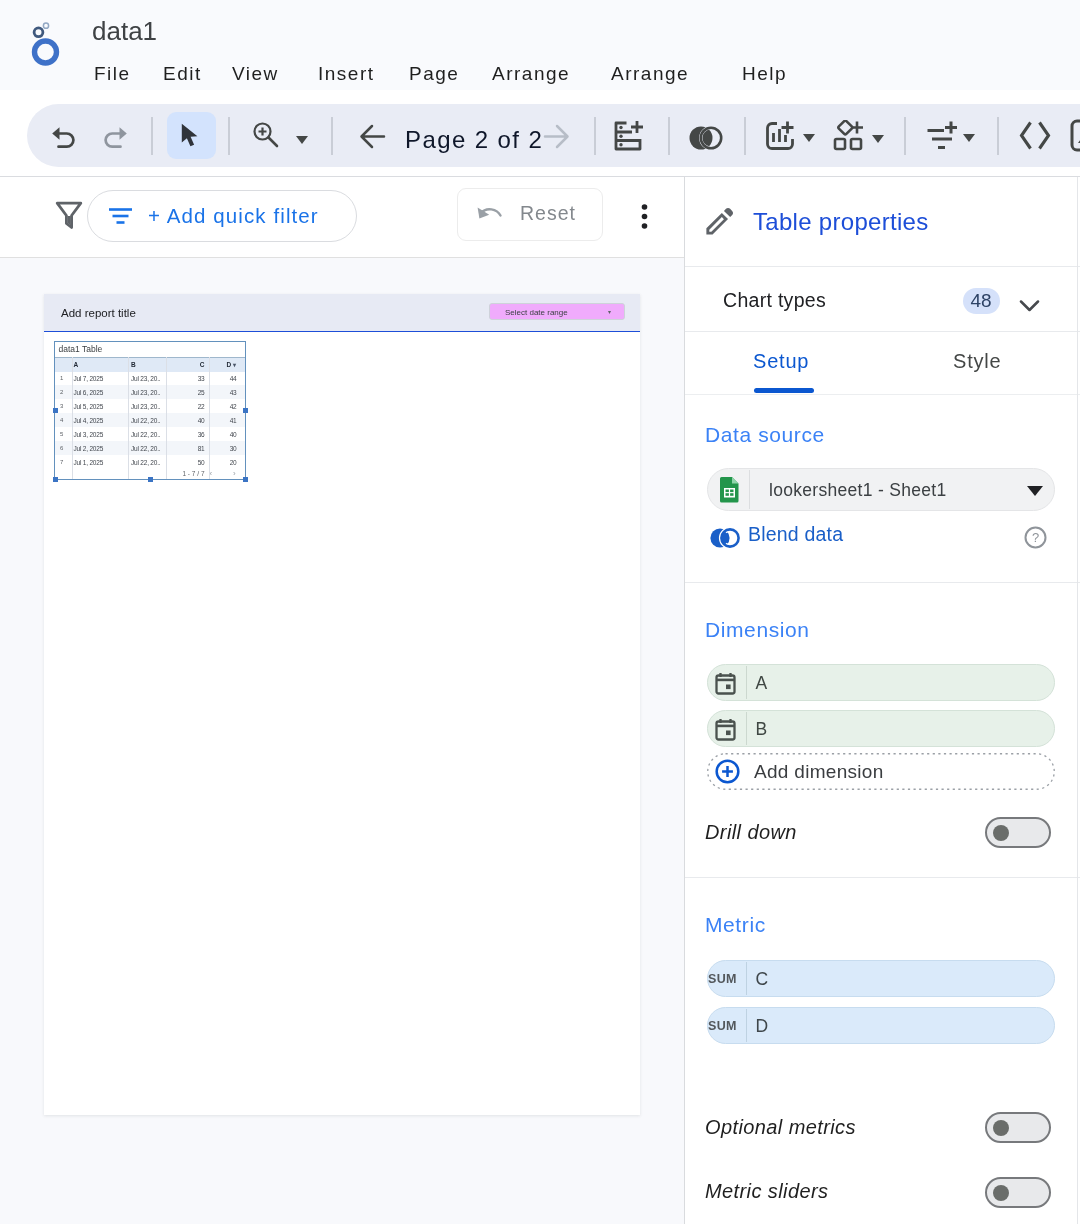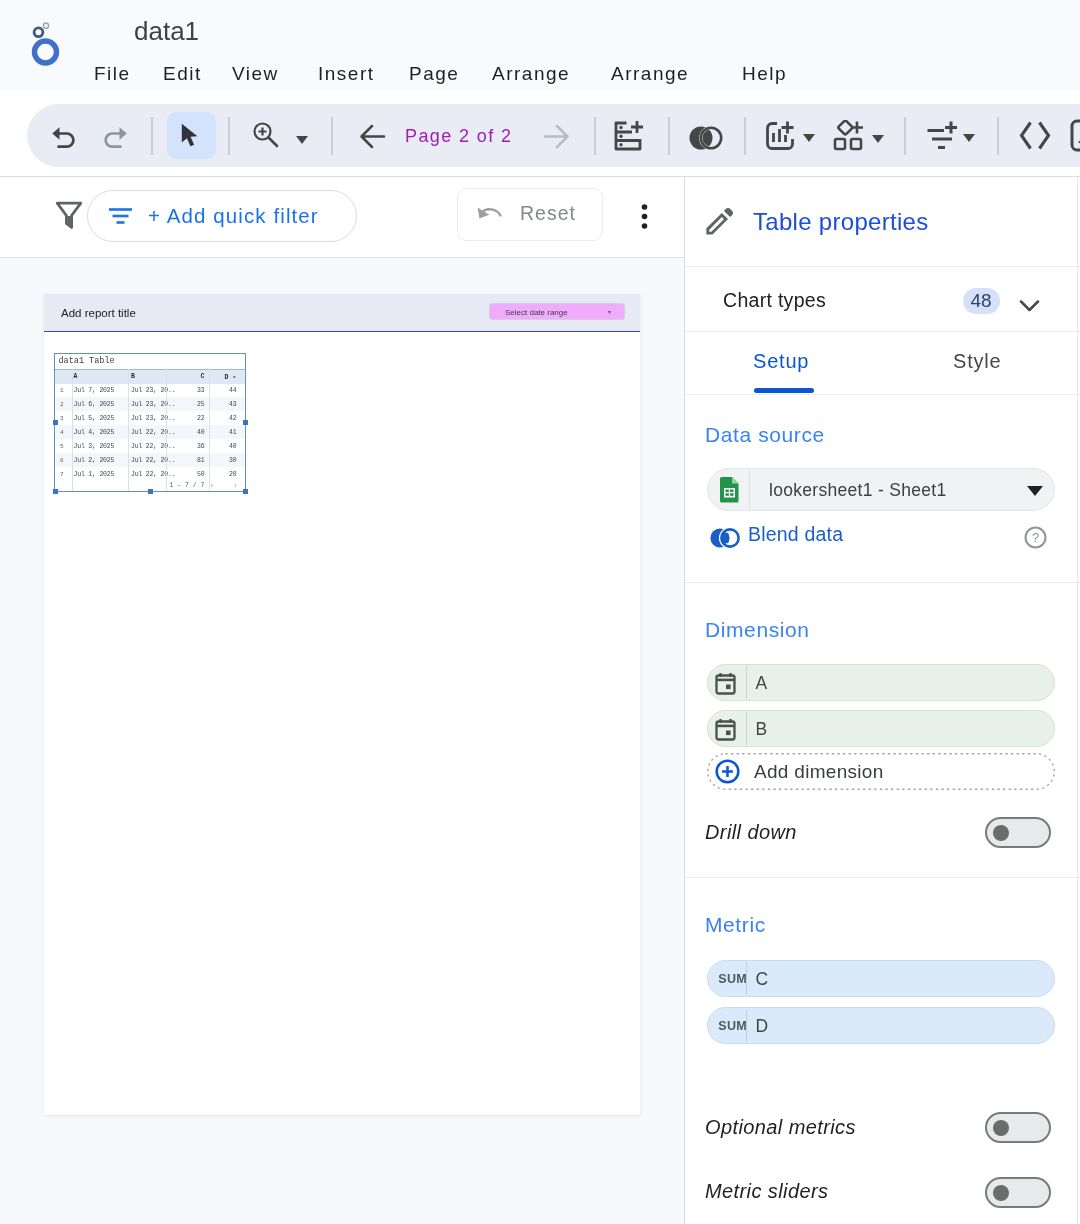--- a/index.html
+++ b/index.html
@@ -3,29 +3,29 @@
 <meta charset="utf-8">
 <style>
   html,body{margin:0;padding:0;}
   body{width:1080px;height:1224px;position:relative;overflow:hidden;
        font-family:"Liberation Sans",sans-serif;background:#fff;
        -webkit-font-smoothing:antialiased;}
   .abs{position:absolute;}
   .ic{position:absolute;}
   
   #header{left:0;top:0;width:1080px;height:90px;background:#f9fafd;}
-  #title{left:92px;top:16px;font-size:26px;color:#3f4245;margin-left:42px;}
+  #title{left:92px;top:16px;font-size:26px;color:#3f4245;}
   .menuitem{top:63px;font-size:19px;letter-spacing:1.5px;color:#1f1f1f;}
   
   #tbband{left:0;top:90px;width:1080px;height:87px;background:#fff;}
   #tbband .line{position:absolute;left:0;bottom:0;width:1080px;height:1px;background:#dadce0;}
   #toolbar{left:27px;top:14px;width:1080px;height:63px;border-radius:32px 0 0 32px;background:#e9ecf5;}
   .sep{position:absolute;top:13px;width:1.5px;height:38px;background:#c9cdd6;}
   #cursorbtn{left:140px;top:8px;width:49px;height:47px;border-radius:9px;background:#d3e3fd;}
-  #pagetxt{left:378px;top:22px;font-size:18px;letter-spacing:1.4px;color:#a21caf;}
+  #pagetxt{left:378px;top:22px;font-size:24px;letter-spacing:1.4px;color:#0f172a;}
   
   #filterbar{left:0;top:177px;width:684px;height:80px;background:#fff;border-bottom:1px solid #e0e0e0;}
   #qfpill{left:87px;top:13px;width:268px;height:50px;border:1px solid #dadce0;border-radius:26px;background:#fff;}
   #resetbtn{left:457px;top:11px;width:144px;height:51px;border:1px solid #ececec;border-radius:9px;background:#fff;}
   
   #canvas{left:0;top:258px;width:684px;height:966px;background:#f8f9fc;}
   #page{left:44px;top:36px;width:596px;height:821px;background:#fff;box-shadow:0 1px 3px rgba(60,64,67,.12);}
   #strip{left:0;top:0;width:596px;height:37px;background:#e7eaf4;border-bottom:1px solid #1d4ed8;}
   #reporttitle{left:17px;top:13px;font-size:11.5px;color:#202124;}
   #datebtn{left:445px;top:9px;width:136px;height:17px;background:#f0abfc;border:1px solid #ced2da;border-radius:3px;box-sizing:border-box;}
@@ -36,26 +36,26 @@
   .pill{position:absolute;left:22px;width:348px;border-radius:22px;box-sizing:border-box;}
   .pill .ptxt{position:absolute;left:47.5px;top:50%;transform:translateY(-50%);font-size:17.5px;}
   .pillsep{position:absolute;top:1px;bottom:1px;width:1px;}
   .dimpill{height:37px;background:#e7f1e9;border:1px solid #d4e2d8;border-radius:19px;}
   .metpill{height:37px;background:#daeafa;border:1px solid #c7dcef;border-radius:19px;}
   .addpill{height:37px;background:#fff;}
   .dashrect{position:absolute;left:0;top:0;}
   .cal{left:6.5px;top:6.5px;width:21px;height:23px;}
   .plusc{left:7.5px;top:5.5px;width:25px;height:25px;}
   .addtxt{position:absolute;left:47px;top:50%;transform:translateY(-50%);font-size:19px;letter-spacing:.3px;color:#3a3d40;}
-  .sumtxt{position:absolute;left:0;top:50%;transform:translateY(-50%);width:39px;text-align:right;font-size:12.5px;font-weight:700;color:#53585c;letter-spacing:.3px;}
+  .sumtxt{position:absolute;left:0;top:50%;transform:translateY(-50%);width:39px;text-align:left;font-size:12.5px;font-weight:700;color:#53585c;letter-spacing:.3px;}
   .h19{font-size:20px;letter-spacing:.4px;color:#1f1f1f;font-style:italic;}
   .toggle{position:absolute;left:300px;width:62px;height:27px;border:2px solid #77797c;border-radius:16px;background:#e8e9eb;}
   .knob{position:absolute;left:6px;top:5.5px;width:16px;height:16px;border-radius:8px;background:#6a6d6a;}
   
-  #widget{left:11px;top:60px;width:190px;height:137px;background:#fff;outline:1.5px solid #6391bd;font-family:Liberation Mono, monospace;}
+  #widget{left:11px;top:48px;width:190px;height:137px;background:#fff;outline:1.5px solid #6391bd;}
   #wtitle{left:3.5px;top:2px;font-size:8.5px;color:#3c4043;}
   #thead{left:0;top:15px;width:190px;height:13.5px;background:#dfe9f6;border-top:1px solid #9fb7cc;font-size:6.5px;font-weight:700;color:#1f2733;}
   .hc{top:3px;}
   .trow{left:0;width:190px;height:14px;font-size:6.5px;letter-spacing:-.2px;color:#42474e;font-weight:500;}
   .trow.alt{background:#f3f6fa;}
   .trow span{position:absolute;top:4px;}
   .rn{left:5px;color:#5f6368;font-size:6px;}
   .ca{left:18.5px;}
   .cb{left:76px;}
   .cc{right:40.5px;}

